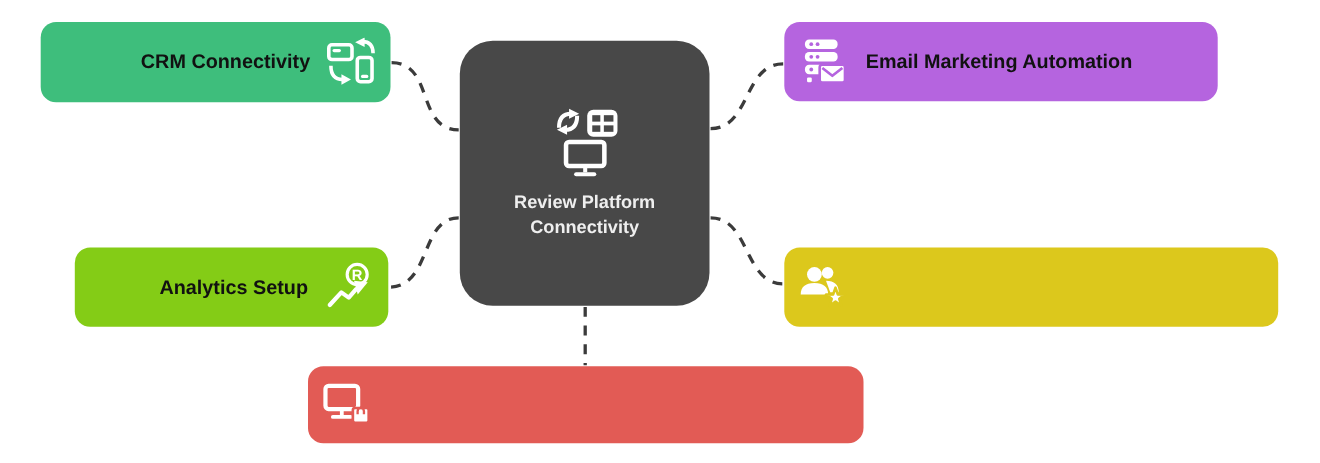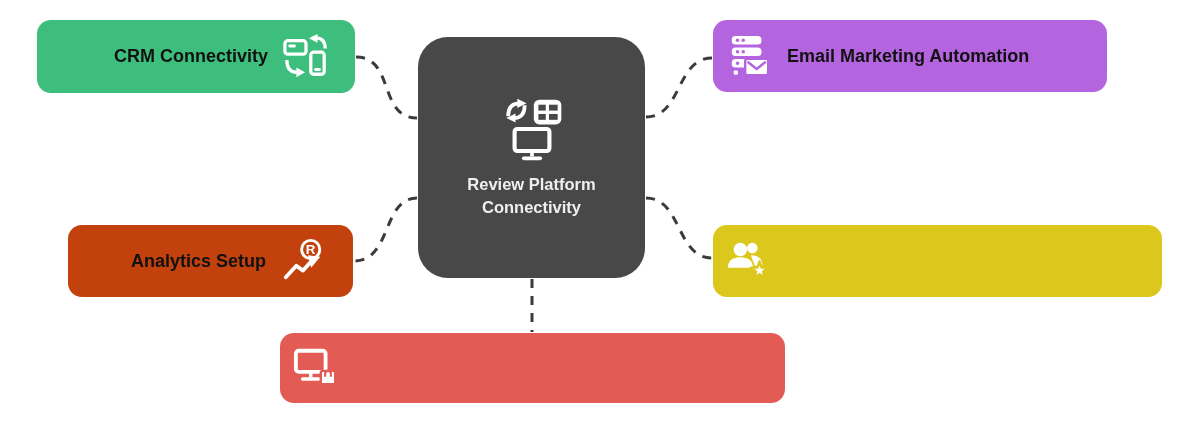--- a/index.html
+++ b/index.html
@@ -9,21 +9,21 @@
   }
   .connectors { position:absolute; left:0; top:0; width:1200px; height:421px; }
   .connectors path { fill:none; stroke:#3b3b3b; stroke-width:3; stroke-dasharray:9 8; }
 
   .node {
     position:absolute; display:flex; align-items:center; gap:15px;
     box-sizing:border-box; border-radius:14px;
     font-weight:bold; font-size:18px; color:#111111; white-space:nowrap;
   }
   .icon-left  { justify-content:flex-start; padding-left:13px; }
-  .icon-right { justify-content:flex-end;  padding-right:26px; }
+  .icon-right { justify-content:flex-end;  padding-right:12px; }
   .node svg { width:46px; height:46px; flex:0 0 auto; }
 
   .center-node {
     position:absolute; left:418px; top:37px; width:227px; height:241px;
     background:#484848; border-radius:30px;
     display:flex; flex-direction:column; align-items:center; justify-content:center;
     gap:11px;
   }
   .center-node svg { width:66px; height:66px; }
   .center-label {
@@ -89,21 +89,21 @@
         <circle cx="18" cy="19.5" r="1.8" fill="#b564df"></circle>
       <rect x="6" y="27" width="31" height="9" rx="4" fill="#fff"></rect>
       <circle cx="12" cy="31.5" r="1.8" fill="#b564df"></circle>
       <rect x="8" y="39" width="4.5" height="4.5" rx="1.2" fill="#fff"></rect>
       <rect x="20" y="27" width="24" height="17" rx="2.5" fill="#fff" stroke="#b564df" stroke-width="2.5"></rect>
       <path d="M22.5,30 L32,37.5 L41.5,30" fill="none" stroke="#b564df" stroke-width="2.5" stroke-linejoin="round"></path>
     </svg>
     <span>Email Marketing Automation</span>
   </div>
 
-  <div class="node icon-right" style="left: 68px; top: 225px; width: 285px; height: 72px; background-color: #c2410c;">
+  <div class="node icon-right" style="left: 68px; top: 225px; width: 285px; height: 72px; background-color: #84cc16;">
     <span>Analytics Setup</span>
     <svg viewBox="0 0 48 48">
       <circle cx="31" cy="12" r="9.5" fill="none" stroke="#fff" stroke-width="3"></circle>
       <text x="31" y="17" text-anchor="middle" font-family="Liberation Sans, sans-serif" font-size="14" font-weight="bold" fill="#fff">R</text>
       <polyline points="5,41 16,29 23,34 30,26" fill="none" stroke="#fff" stroke-width="4" stroke-linecap="round" stroke-linejoin="round"></polyline>
       <polygon points="28,18 41,19.5 31.5,31" fill="#fff"></polygon>
     </svg>
   </div>
 
   <div class="node icon-left" style="left: 713px; top: 225px; width: 449px; height: 72px; background-color: rgb(220, 200, 28);">

